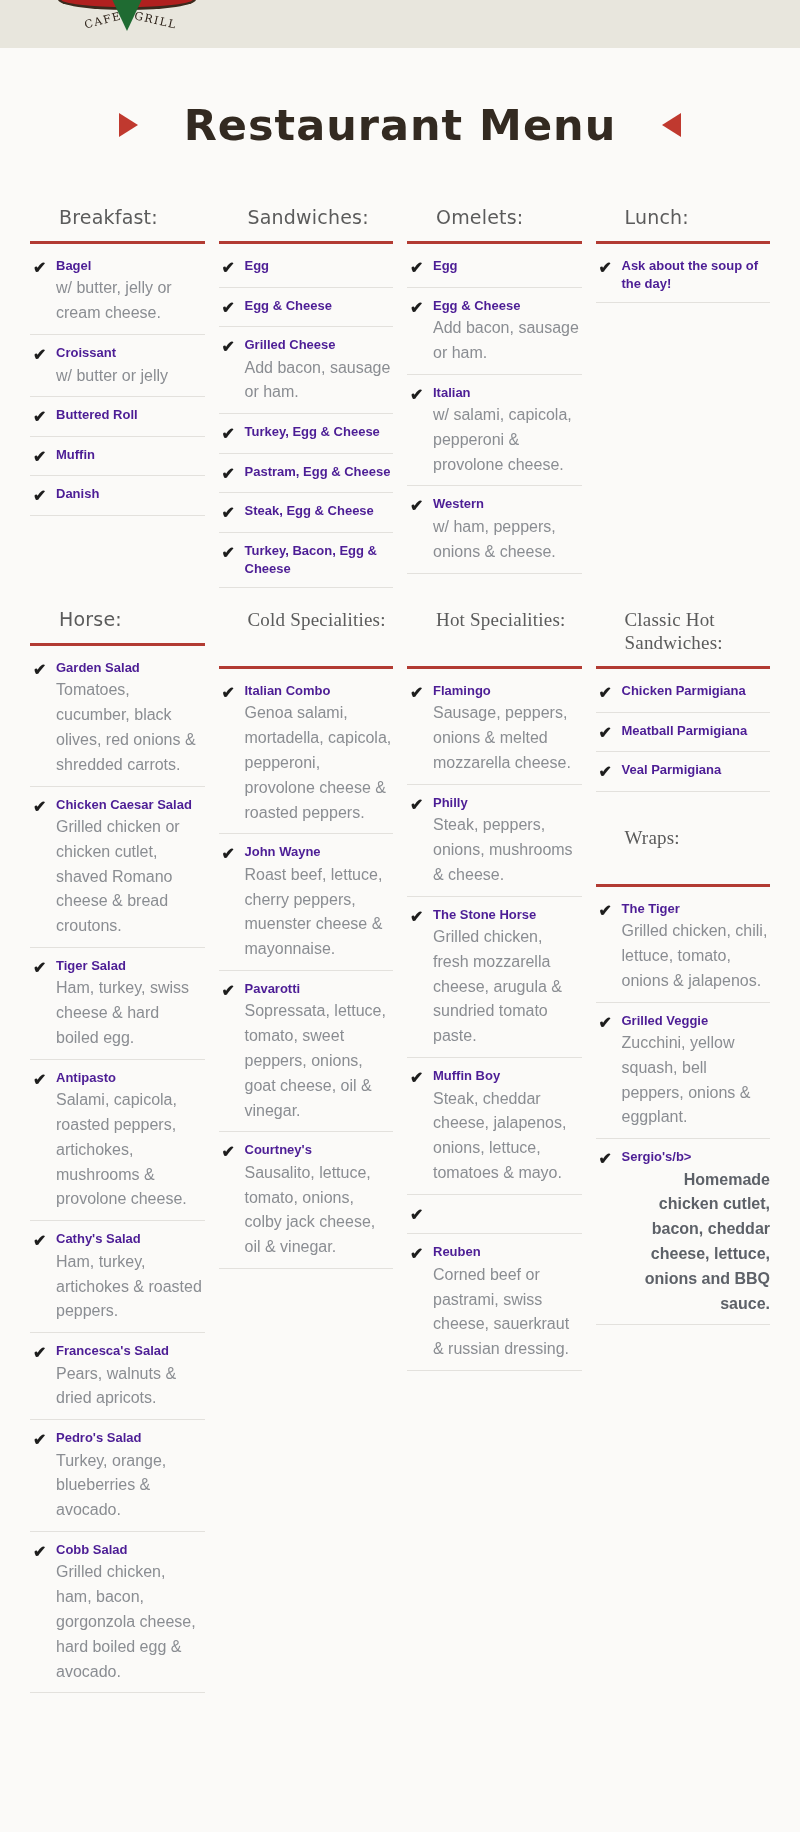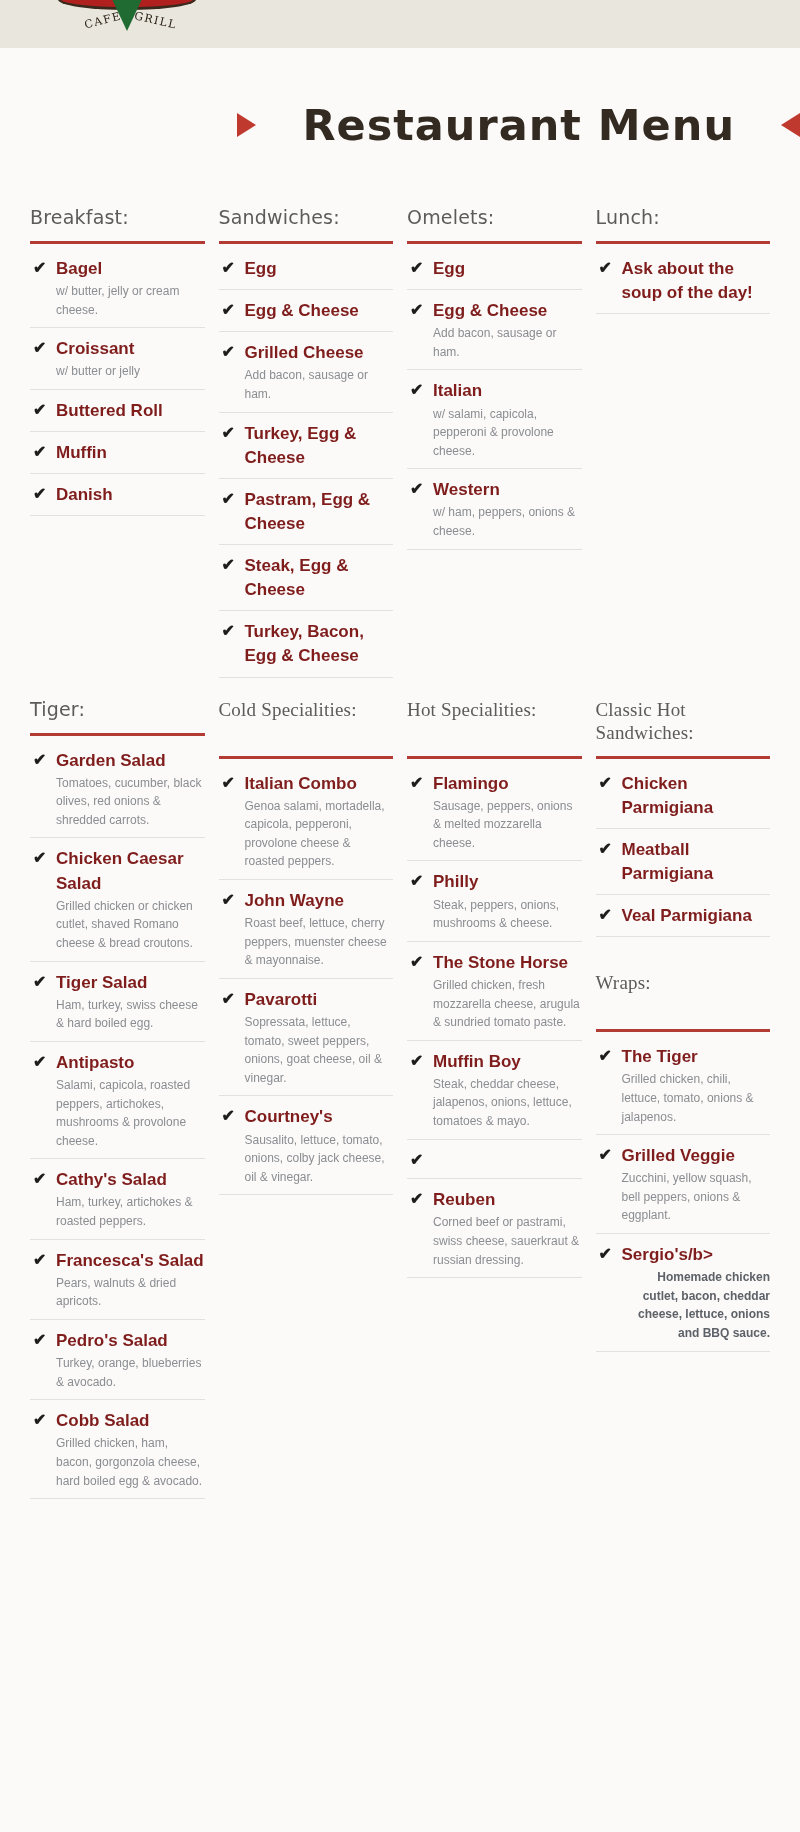--- a/index.html
+++ b/index.html
@@ -76,21 +76,21 @@
 
   
   .title-wrap {
     padding: 52px 0 0;
     text-align: center;
     position: relative;
   }
   .title-row {
     display: flex;
     align-items: center;
-    justify-content: flex-end;
+    justify-content: center;
     gap: 46px;
   }
   .tri-left, .tri-right {
     width: 0; height: 0;
     border-top: 12px solid transparent;
     border-bottom: 12px solid transparent;
   }
   .tri-left  { border-left: 19px solid #c0392f; }
   .tri-right { border-right: 19px solid #c0392f; }
   .page-title {
@@ -115,20 +115,21 @@
 
   .col { }
   .section-head {
     font-family: "DejaVu Sans", sans-serif;
     font-size: 19px;
     font-weight: 400;
     color: #5b5b5b;
     line-height: 1.22;
     min-height: 26px;
     letter-spacing: 0.2px;
+    margin-left: 29px;
   }
   .col.two-line .section-head { min-height: 49px; font-family: Liberation Serif, serif; }
   .head-rule {
     height: 3px;
     background: #b23b33;
     margin: 9px 0 4px;
   }
 
   .items { list-style: none; }
   .item {
@@ -141,28 +142,28 @@
     flex: 0 0 26px;
     font-size: 16px;
     font-weight: bold;
     color: #1d1d1d;
     line-height: 1.35;
     padding-left: 3px;
   }
   .item .body { flex: 1 1 auto; }
   .item-name {
     display: block;
-    font-size: 17px;
+    font-size: 13px;
     font-weight: bold;
-    color: #7f1d1d;
+    color: #4c1d95;
     line-height: 1.42;
   }
   .item-desc {
     display: block;
-    font-size: 12px;
+    font-size: 16px;
     color: #8a8d92;
     line-height: 1.55;
     margin-top: 1px;
   }
   .item-desc.bold {
     font-weight: bold;
     color: #5d6168;
     text-align: right;
   }
 
@@ -319,21 +320,21 @@
             <span class="check">✔</span>
             <span class="body">
               <span class="item-name">Ask about the soup of the day!</span>
             </span>
           </li>
         </ul>
       </div>
     </div>
   <div class="grid row2" id="row2">
       <div class="col">
-        <div class="section-head">Tiger:</div>
+        <div class="section-head">Horse:</div>
         <div class="head-rule"></div>
         <ul class="items">
           <li class="item">
             <span class="check">✔</span>
             <span class="body">
               <span class="item-name">Garden Salad</span>
               <span class="item-desc">Tomatoes, cucumber, black olives, red onions &amp; shredded carrots.</span>
             </span>
           </li>
           <li class="item">

